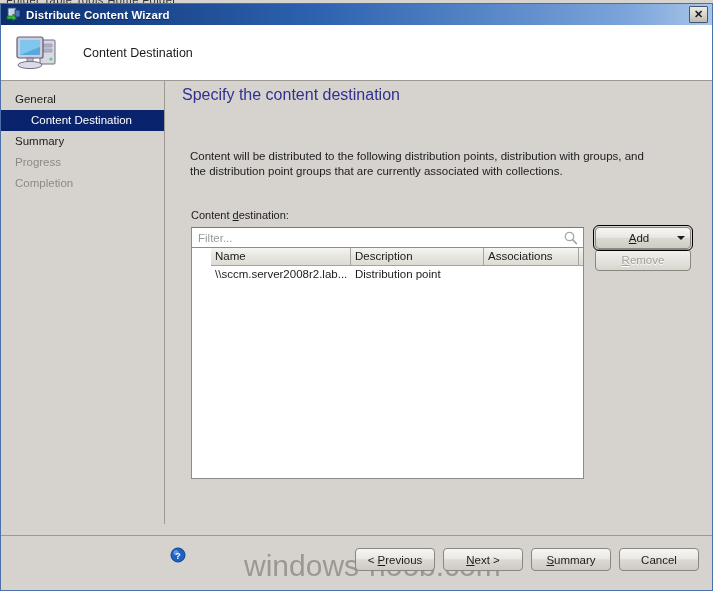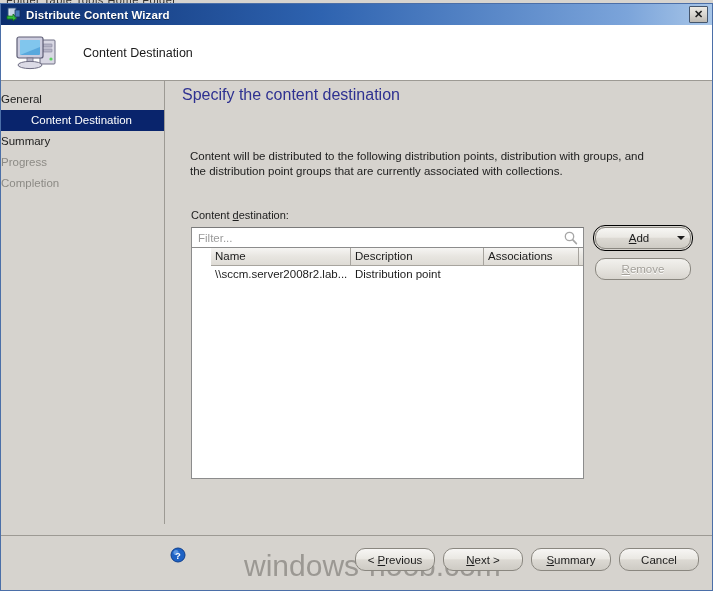--- a/index.html
+++ b/index.html
@@ -120,20 +120,21 @@
     background: #d6d3ce;
     border-right: 1px solid #9d9a94;
     padding-top: 8px;
     box-sizing: border-box;
   }
   .nav-item {
     font-size: 11.5px;
     color: #1c1c1c;
     height: 21px;
     line-height: 21px;
+    padding-left: 14px;
     white-space: nowrap;
     cursor: default;
   }
   .nav-item.sub { padding-left: 30px; }
   .nav-item.selected {
     background: #09246c;
     color: #ffffff;
   }
   .nav-item.dim { color: #8c8a85; }
   .content {
@@ -250,21 +251,21 @@
     left: 430px;
     top: 146px;
     width: 96px;
   }
   .btn {
     font-family: "Liberation Sans", sans-serif;
     font-size: 11.5px;
     color: #1c1c1c;
     background: linear-gradient(to bottom, #f7f6f4 0%, #eae8e3 46%, #dcd9d3 52%, #cecbc4 100%);
     border: 1px solid #8a8780;
-    border-radius: 10px;
+    border-radius: 4px;
     box-sizing: border-box;
     display: flex;
     align-items: center;
     justify-content: center;
     cursor: pointer;
     user-select: none;
   }
   .btn u { text-decoration: underline; }
   .btn.disabled {
     color: #a3a09a;
@@ -287,21 +288,21 @@
     flex: 0 0 auto;
   }
   .caret {
     width: 0; height: 0;
     border-left: 4px solid transparent;
     border-right: 4px solid transparent;
     border-top: 4px solid #1c1c1c;
   }
   .btn-remove {
     height: 22px;
-    margin-top: 9px;
+    margin-top: 0;
   }
   
   .footer {
     position: absolute;
     left: 0;
     bottom: 0;
     width: 711px;
     height: 55px;
     background: #d6d3ce;
     border-top: 1px solid #9d9a94;

